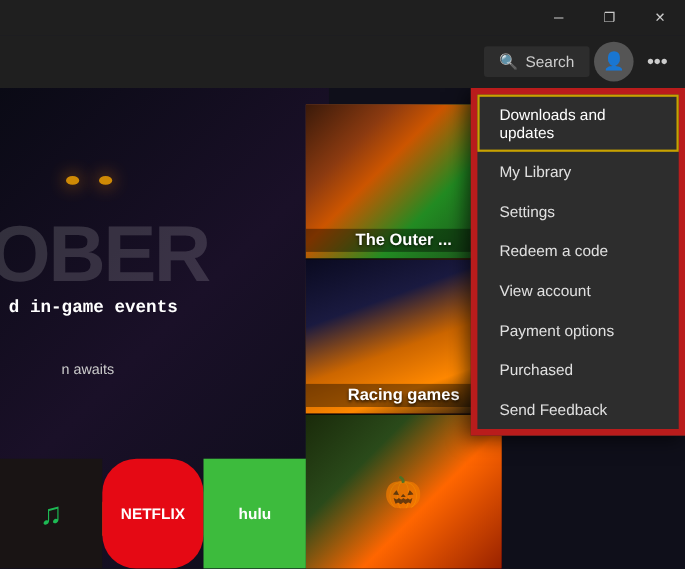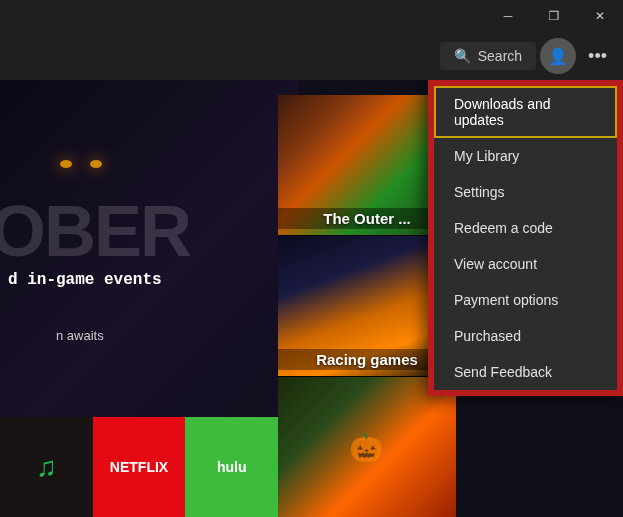--- a/index.html
+++ b/index.html
@@ -232,21 +232,21 @@
       gap: 0;
     }
     .app-tile {
       flex: 1;
       display: flex;
       align-items: center;
       justify-content: center;
       font-size: 28px;
     }
     .app-tile-spotify { background: #191414; color: #1DB954; }
-    .app-tile-netflix { background: #E50914; color: #fff; font-size: 14px; font-weight: 900; }
+    .app-tile-netflix { background: #E50914; color: #fff; font-size: 14px; font-weight: 900; border-radius: 31px; }
     .app-tile-hulu { background: #3DBB3D; color: #fff; font-size: 14px; font-weight: 700; }
   </style>
 </head>
 <body>
 
 <div class="title-bar">
   <button class="title-bar-btn">─</button>
   <button class="title-bar-btn">❐</button>
   <button class="title-bar-btn close">✕</button>
 </div>

